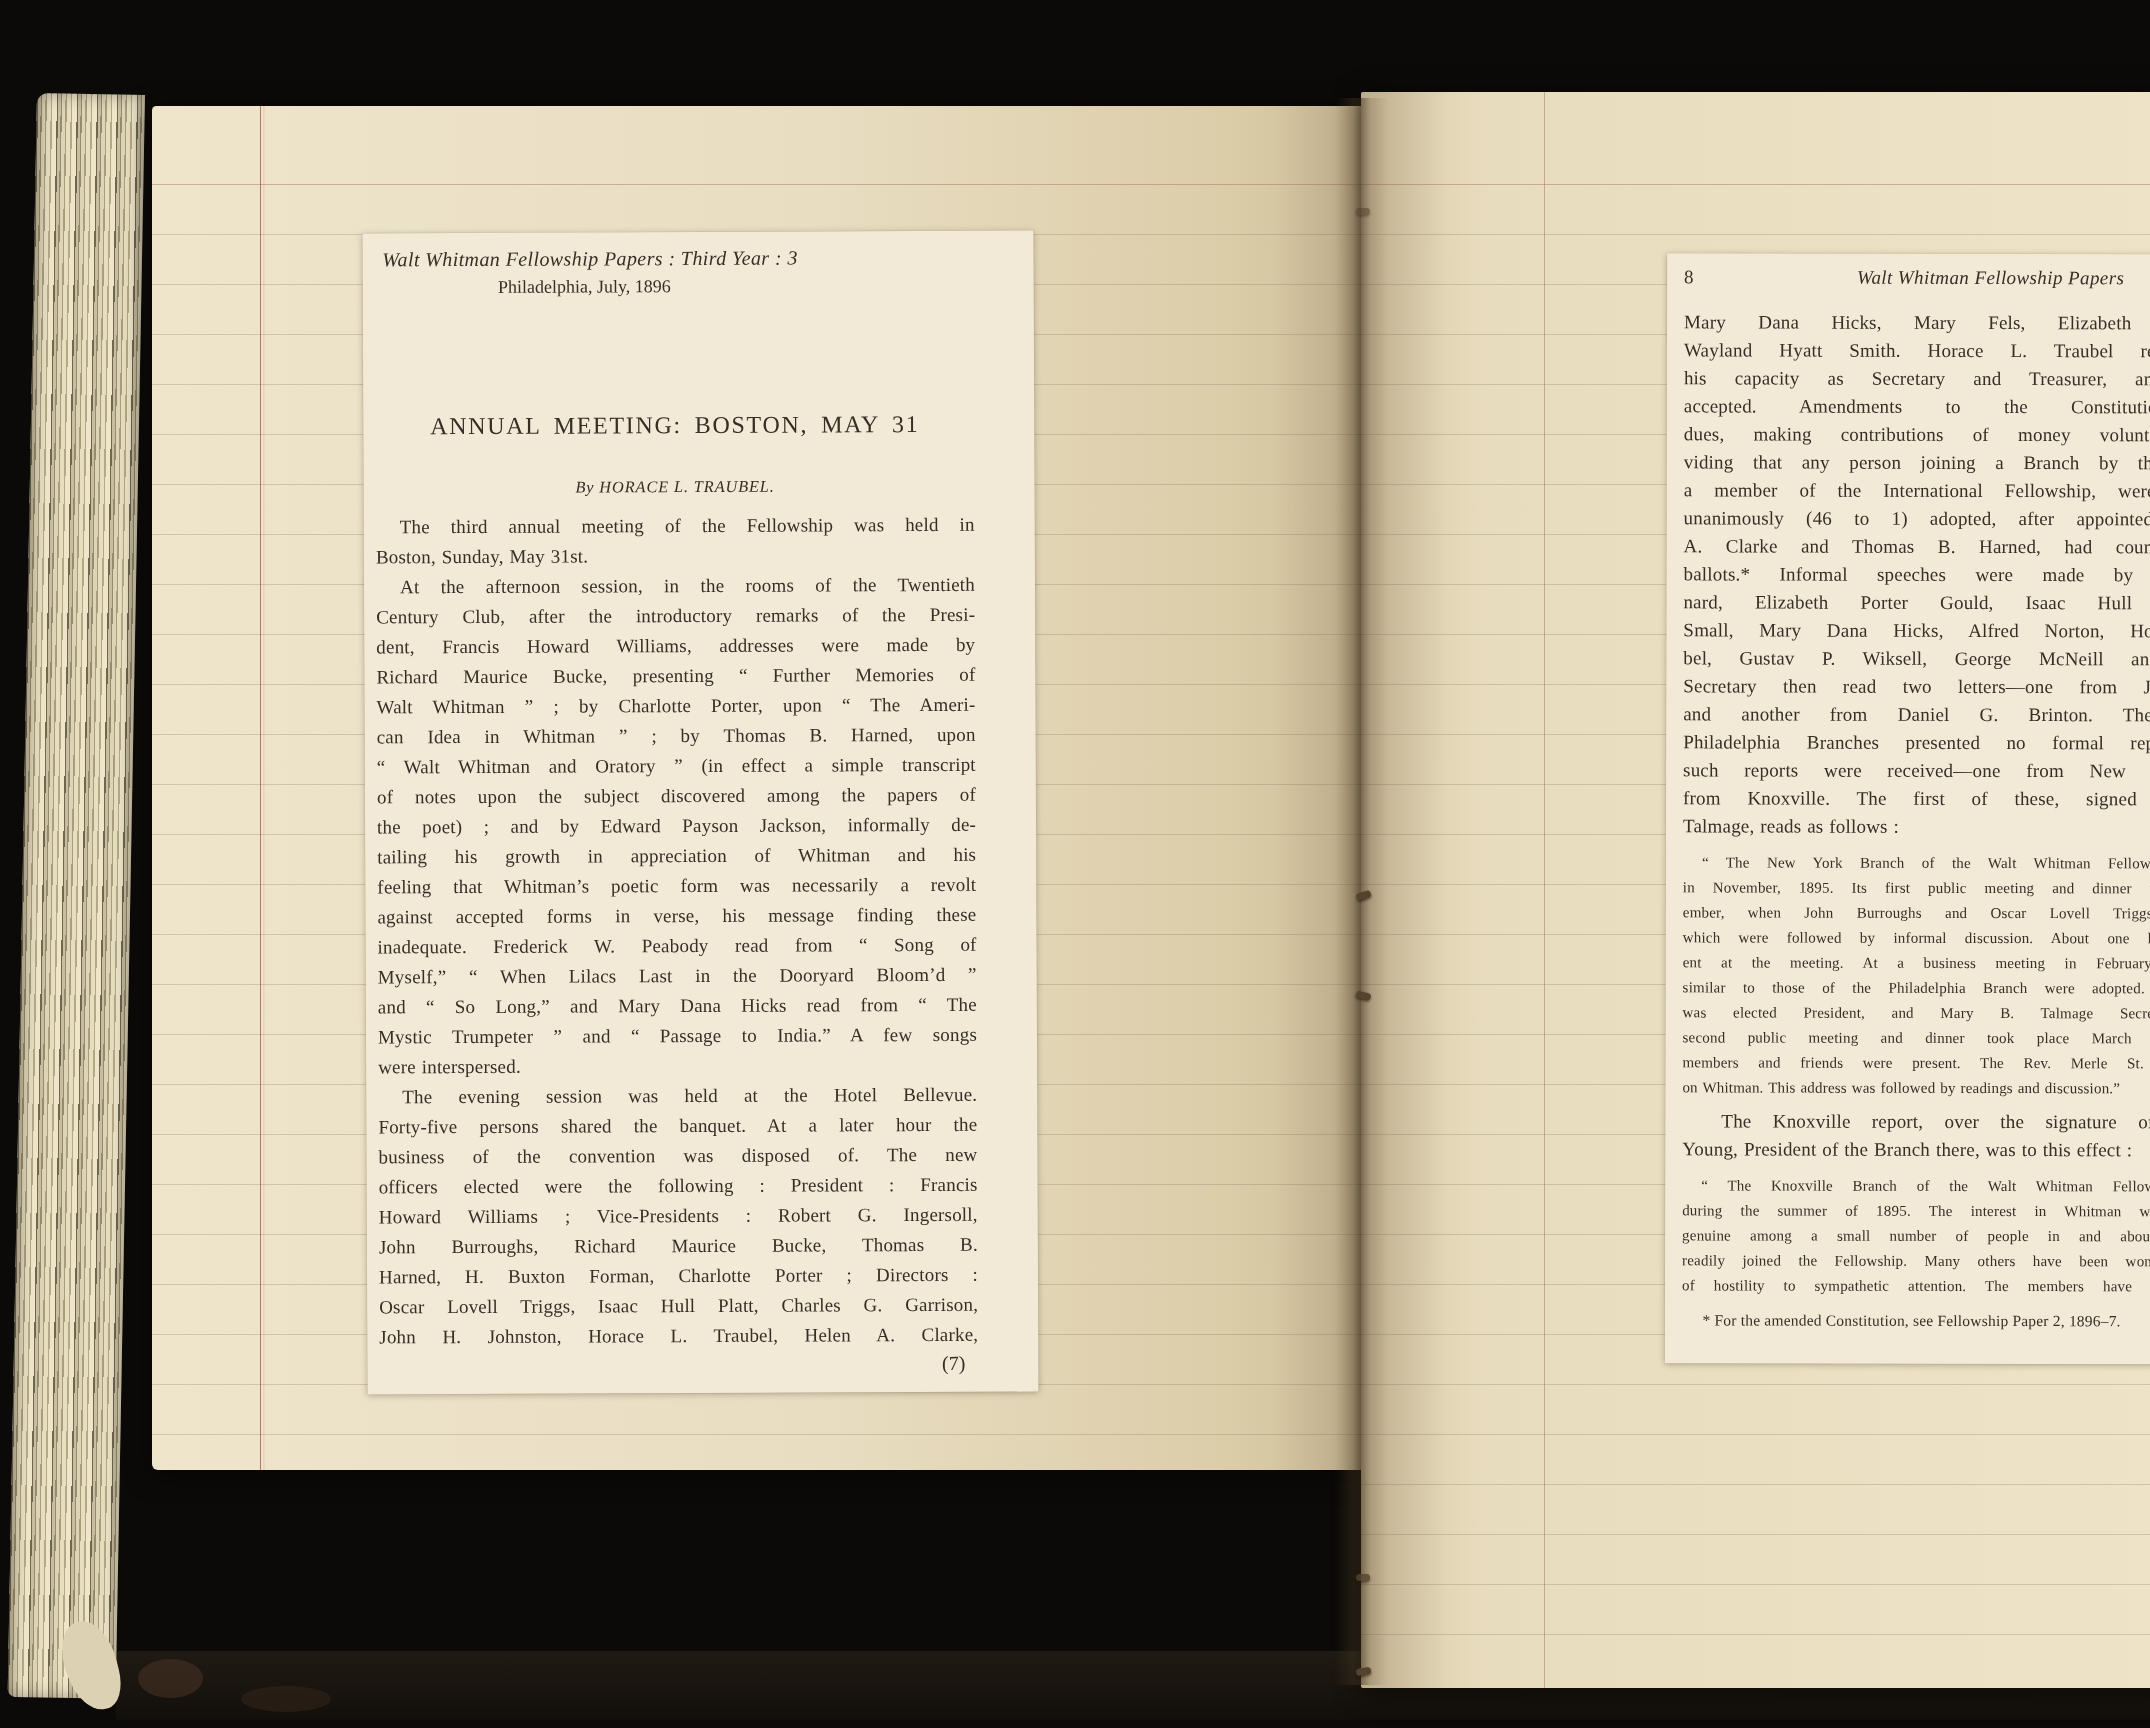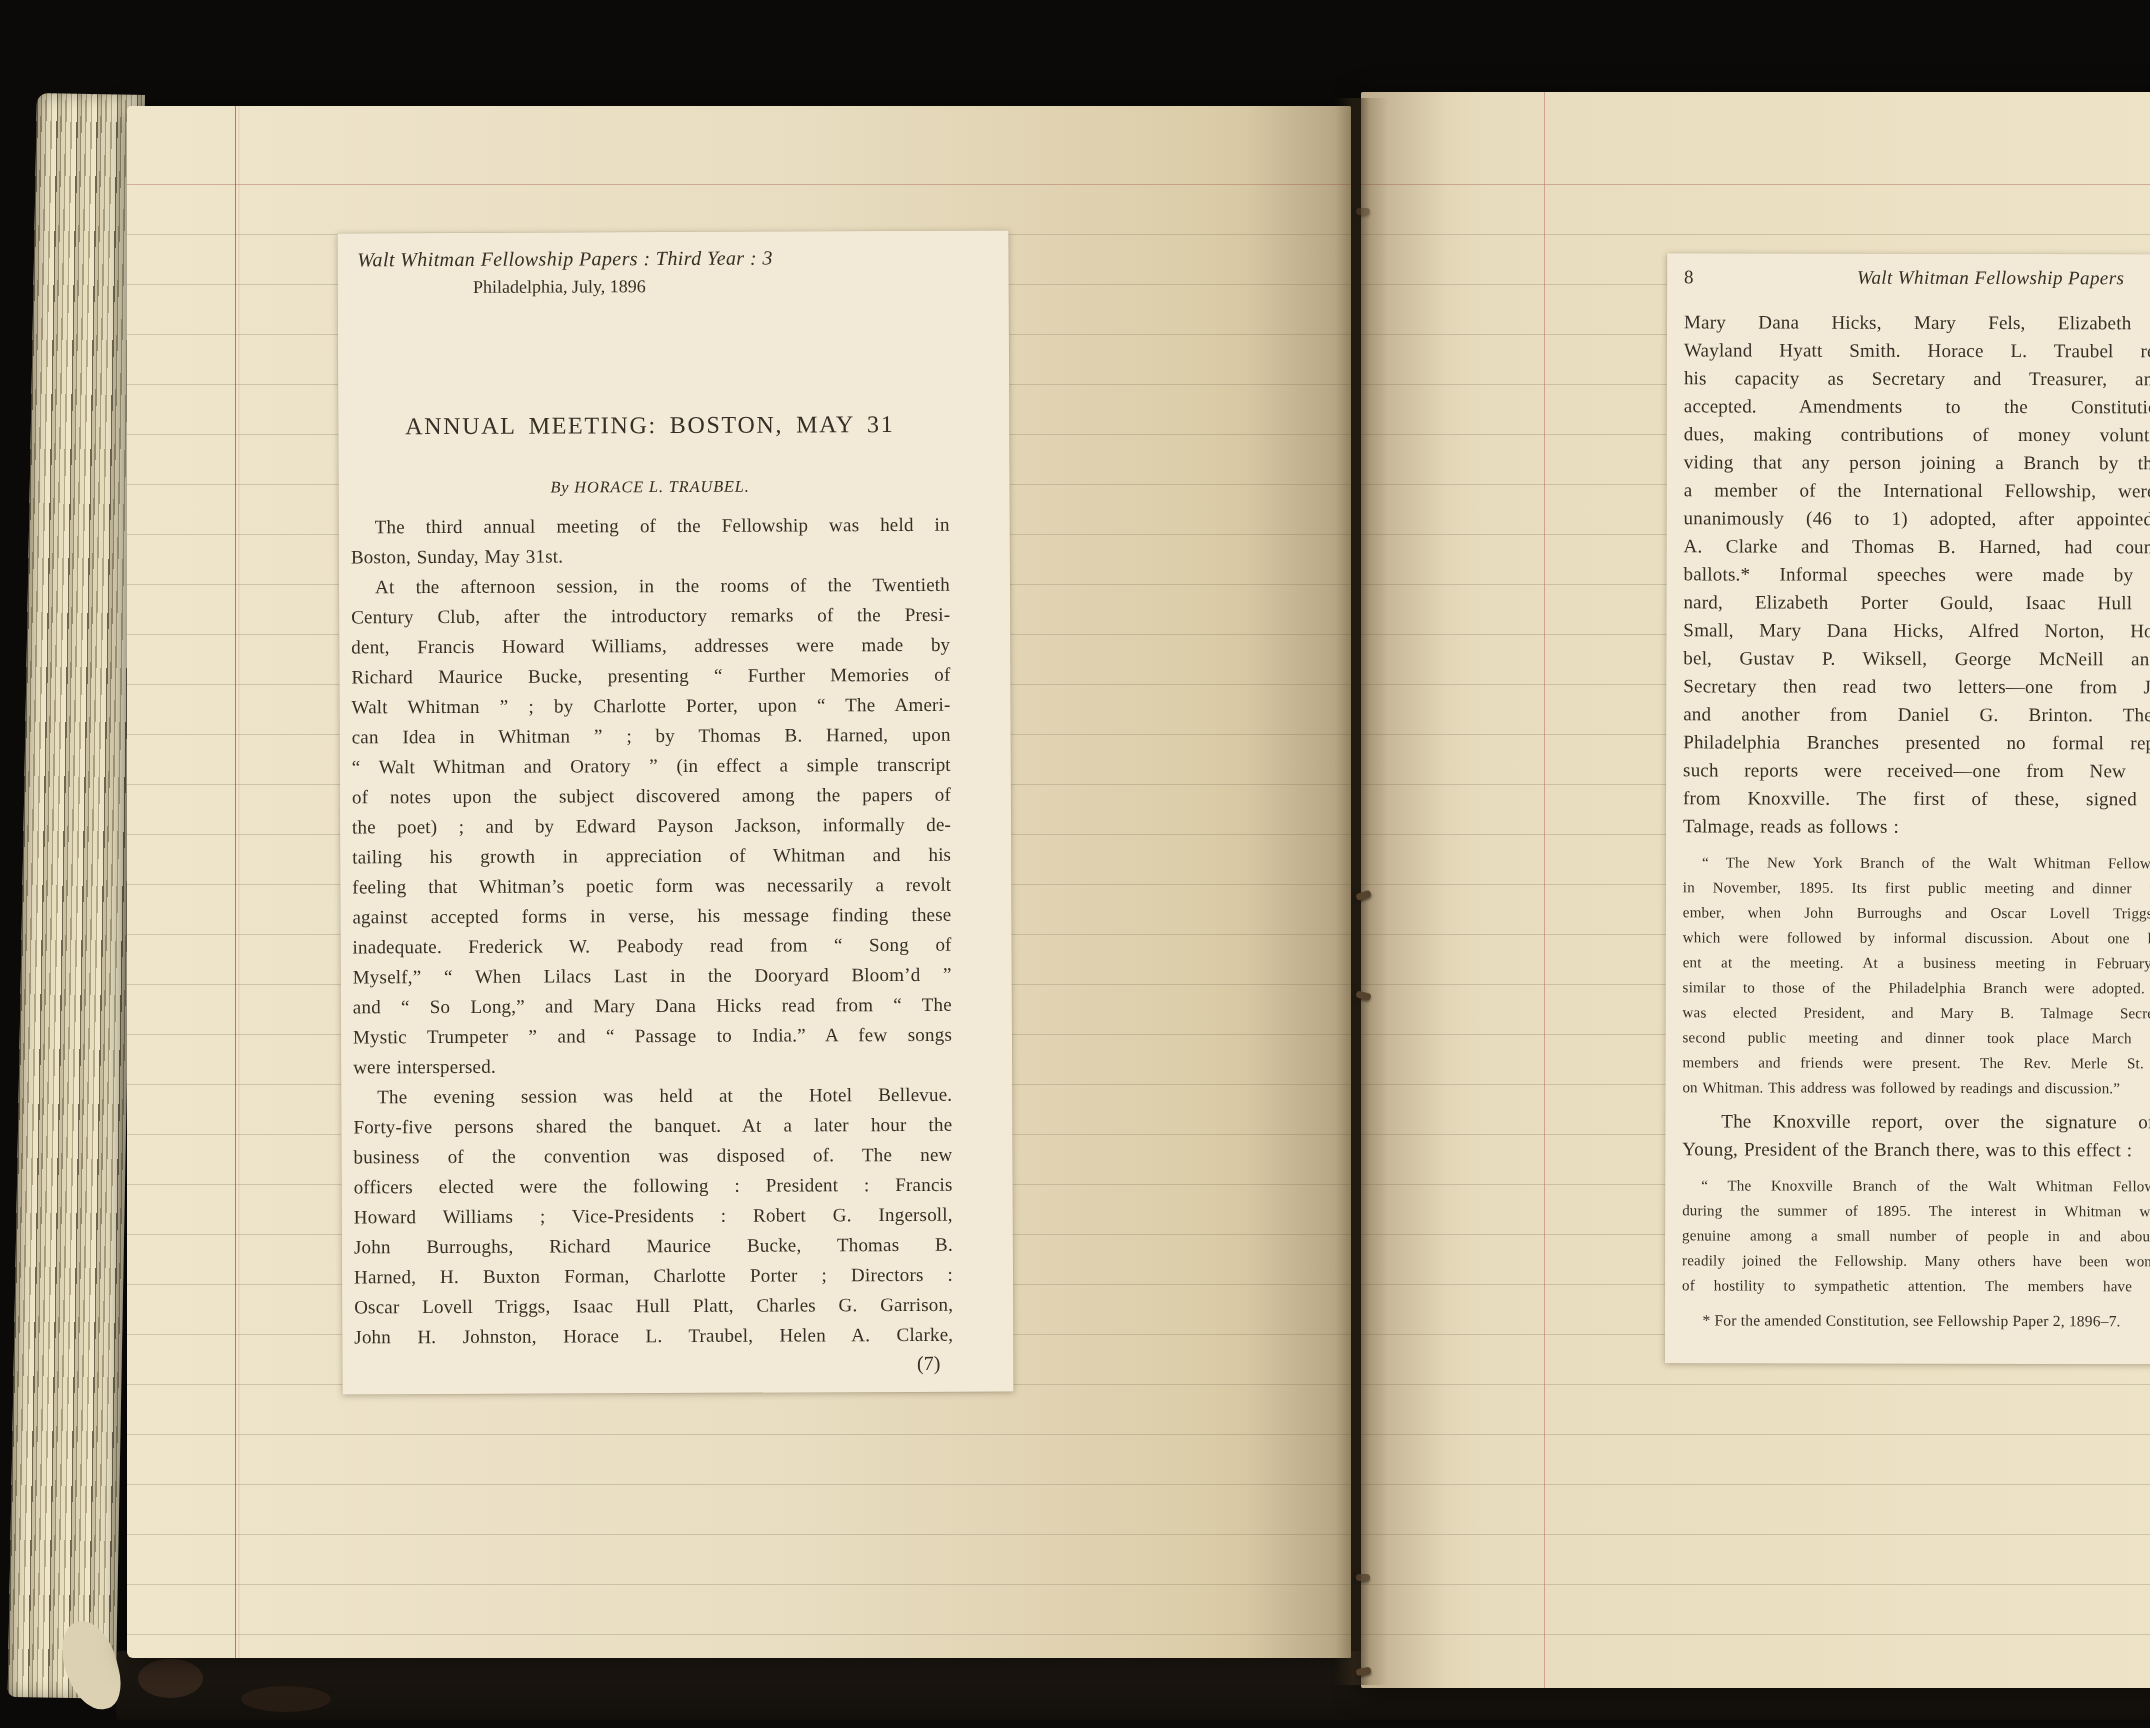--- a/index.html
+++ b/index.html
@@ -22,21 +22,21 @@
     border-radius:50%;opacity:.45;}
 
   .edge-stack{position:absolute;left:37px;top:95px;width:108px;height:1604px;
     transform:rotate(1.05deg);transform-origin:top right;border-radius:11.2px 0 0 7.7px;
     background:repeating-linear-gradient(to right,
       #6f6750 0 1.3px,#c8bd9e 1.3px 3.9px,#968b6d 3.9px 5.2px,#ddd3b5 5.2px 8.6px,
       #a89d7d 8.6px 10px,#e7dec0 10px 14px,#b3a887 14px 15.5px,#efe6c9 15.5px 20px);
     box-shadow:inset 0 0 17px rgba(0,0,0,.35);}
 
   .page{position:absolute;box-shadow:0 4.3px 26px rgba(0,0,0,.5);}
-  .page-left{left:127px;top:106px;width:1224px;height:1552px;border-radius:4.3px 1.7px 0.9px 6px;
+  .page-left{left:152px;top:106px;width:1224px;height:1364px;border-radius:4.3px 1.7px 0.9px 6px;
     background:linear-gradient(to right,#efe5cb 0%,#e8ddc1 55%,#dccda9 88%,#cbbb97 100%);}
   .page-right{left:1361px;top:92px;width:1259px;height:1596px;border-radius:1.7px 8.6px 6px 2.6px;
     background:linear-gradient(to right,#d9caa8 0%,#e7dcbd 10%,#ece1c4 45%,#f0e6cb 100%);}
 
   .rule-pink{position:absolute;left:0;width:100%;height:1.3px;background:var(--pink_rule,rgba(173,105,92,.45));}
   .rules{position:absolute;left:0;width:100%;
     background:repeating-linear-gradient(to bottom,var(--grey_rule,rgba(125,115,92,.28)) 0 1.3px,transparent 1.3px 50px);}
   .margin-line{position:absolute;top:0;height:100%;width:1.3px;}
   .page-left .margin-line{left:108px;background:var(--margin_line_left,rgba(150,62,48,.65));
     box-shadow:3.4px 0 0 rgba(186,108,94,.22);}

